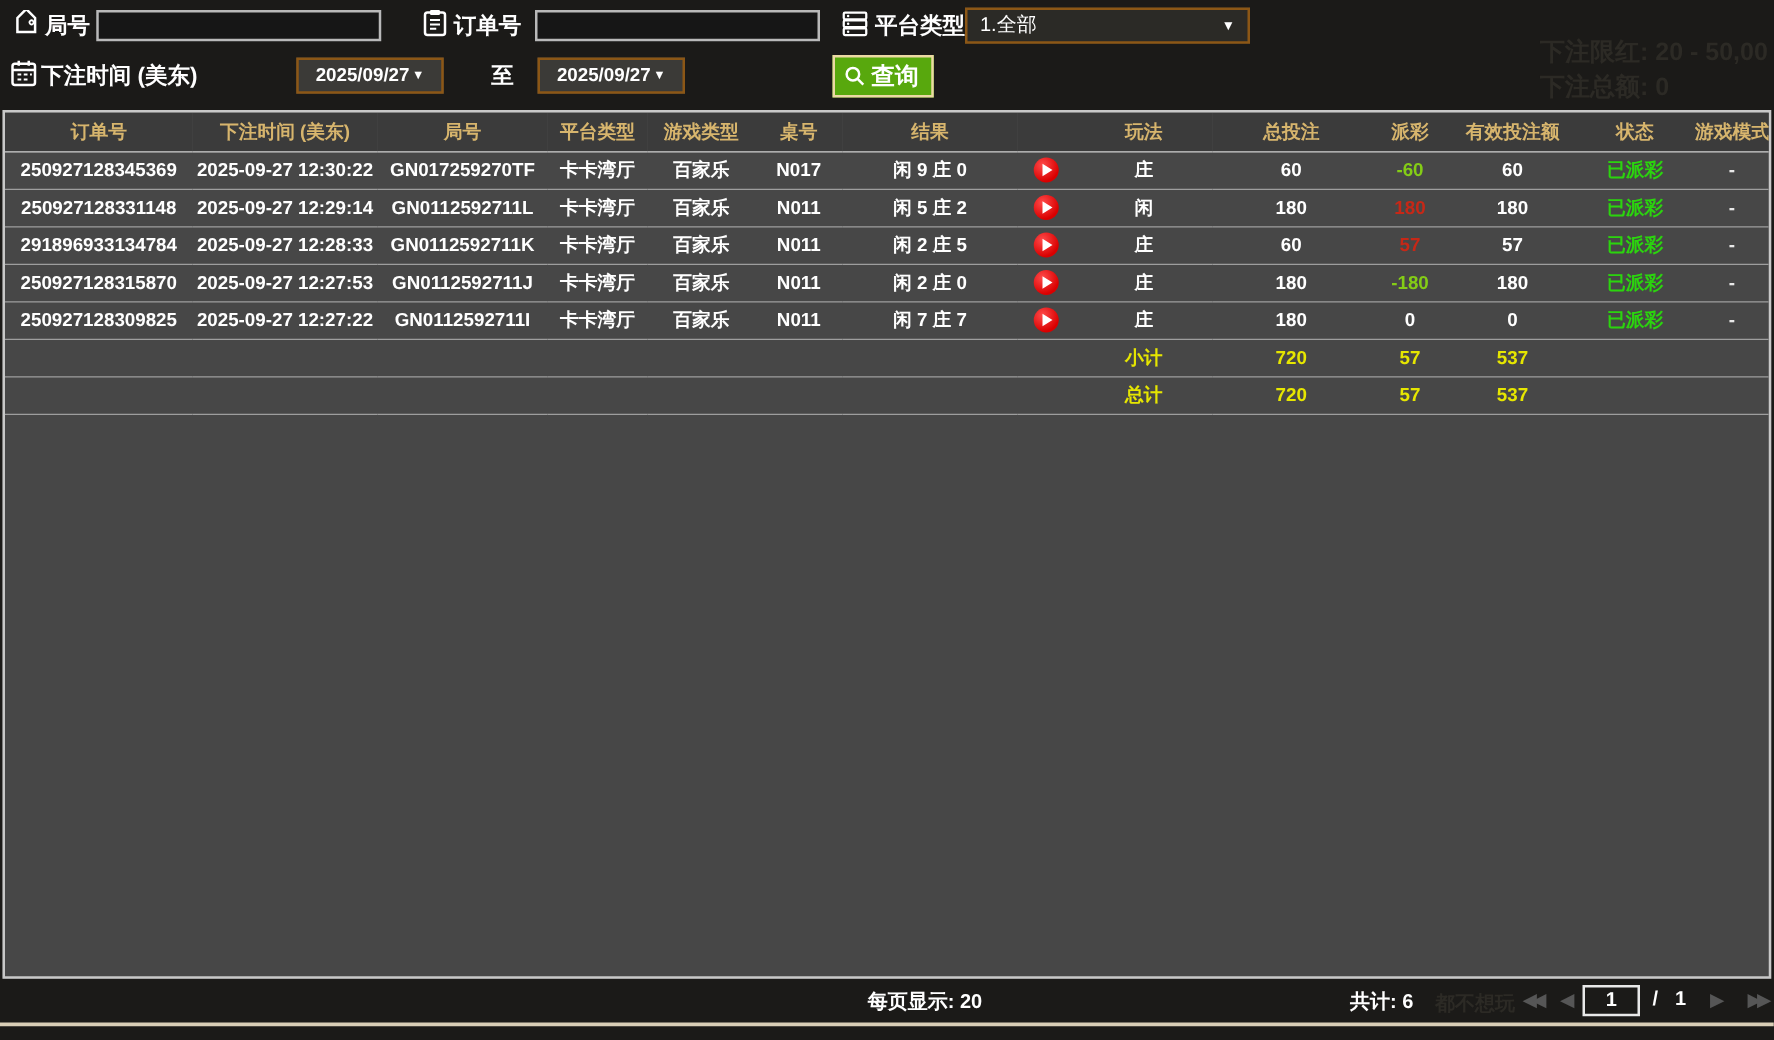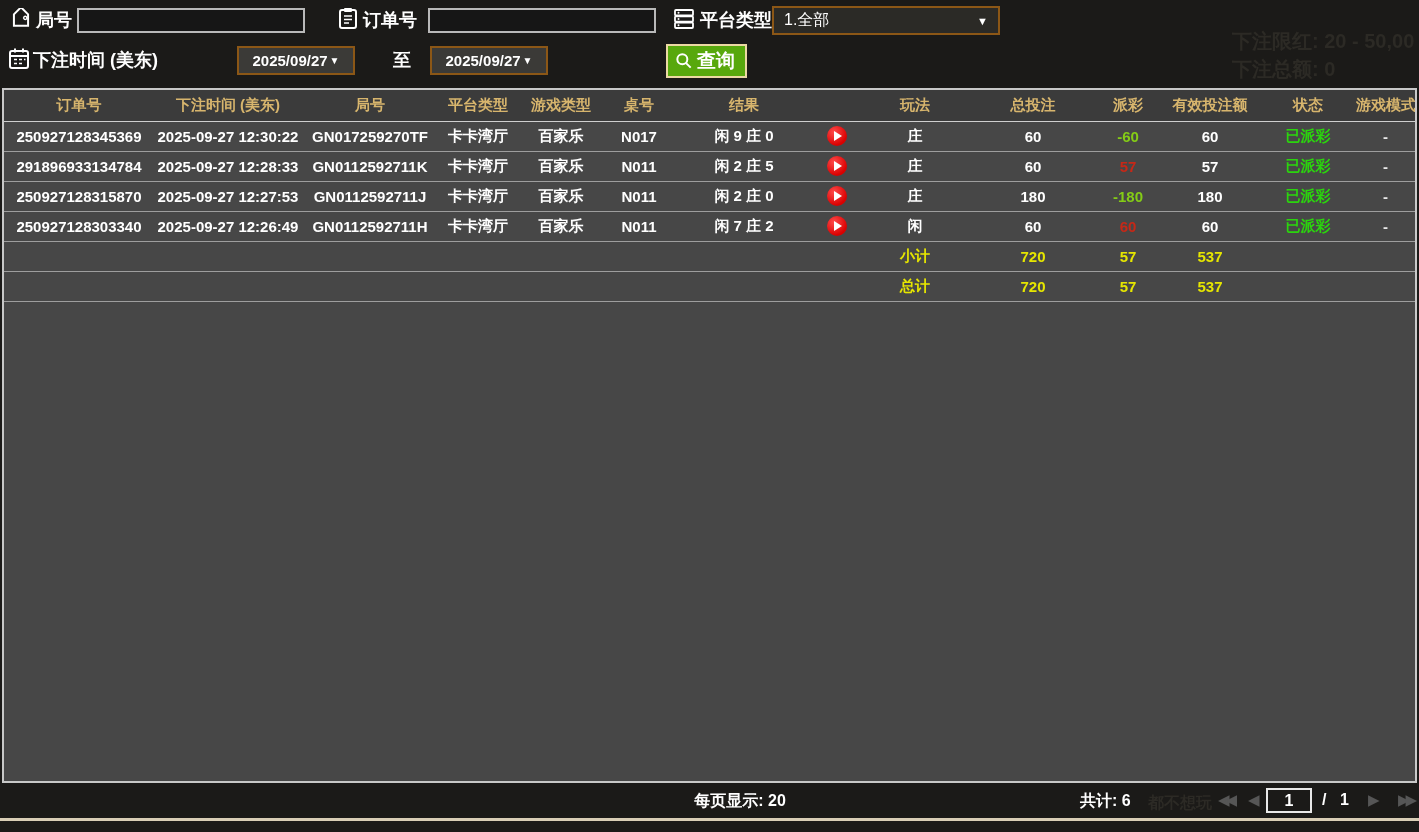--- a/index.html
+++ b/index.html
@@ -183,20 +183,36 @@
             <td>闲 9 庄 0</td>
             <td><span class="play-btn"><span class="play-tri"></span></span></td>
             <td>庄</td>
             <td>60</td>
             <td class="c-green">-60</td>
             <td>60</td>
             <td class="c-status">已派彩</td>
             <td class="c-mode">-</td>
           </tr>
           <tr>
+            <td>250927128331148</td>
+            <td>2025-09-27 12:29:14</td>
+            <td>GN0112592711L</td>
+            <td>卡卡湾厅</td>
+            <td>百家乐</td>
+            <td>N011</td>
+            <td>闲 5 庄 2</td>
+            <td><span class="play-btn"><span class="play-tri"></span></span></td>
+            <td>闲</td>
+            <td>180</td>
+            <td class="c-red">180</td>
+            <td>180</td>
+            <td class="c-status">已派彩</td>
+            <td class="c-mode">-</td>
+          </tr>
+          <tr>
             <td>291896933134784</td>
             <td>2025-09-27 12:28:33</td>
             <td>GN0112592711K</td>
             <td>卡卡湾厅</td>
             <td>百家乐</td>
             <td>N011</td>
             <td>闲 2 庄 5</td>
             <td><span class="play-btn"><span class="play-tri"></span></span></td>
             <td>庄</td>
             <td>60</td>
@@ -215,32 +231,32 @@
             <td>闲 2 庄 0</td>
             <td><span class="play-btn"><span class="play-tri"></span></span></td>
             <td>庄</td>
             <td>180</td>
             <td class="c-green">-180</td>
             <td>180</td>
             <td class="c-status">已派彩</td>
             <td class="c-mode">-</td>
           </tr>
           <tr>
-            <td>250927128303340</td>
-            <td>2025-09-27 12:26:49</td>
-            <td>GN0112592711H</td>
-            <td>卡卡湾厅</td>
-            <td>百家乐</td>
-            <td>N011</td>
-            <td>闲 7 庄 2</td>
-            <td><span class="play-btn"><span class="play-tri"></span></span></td>
-            <td>闲</td>
-            <td>60</td>
-            <td class="c-red">60</td>
-            <td>60</td>
+            <td>250927128309825</td>
+            <td>2025-09-27 12:27:22</td>
+            <td>GN0112592711I</td>
+            <td>卡卡湾厅</td>
+            <td>百家乐</td>
+            <td>N011</td>
+            <td>闲 7 庄 7</td>
+            <td><span class="play-btn"><span class="play-tri"></span></span></td>
+            <td>庄</td>
+            <td>180</td>
+            <td class="c-white">0</td>
+            <td>0</td>
             <td class="c-status">已派彩</td>
             <td class="c-mode">-</td>
           </tr>
           <tr class="totalrow">
           <td colspan="8"></td>
           <td>小计</td>
           <td>720</td>
           <td>57</td>
           <td>537</td>
           <td></td>

